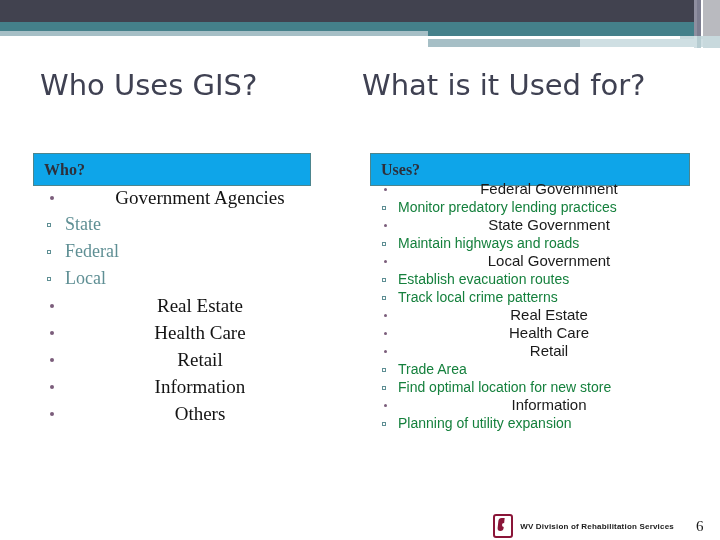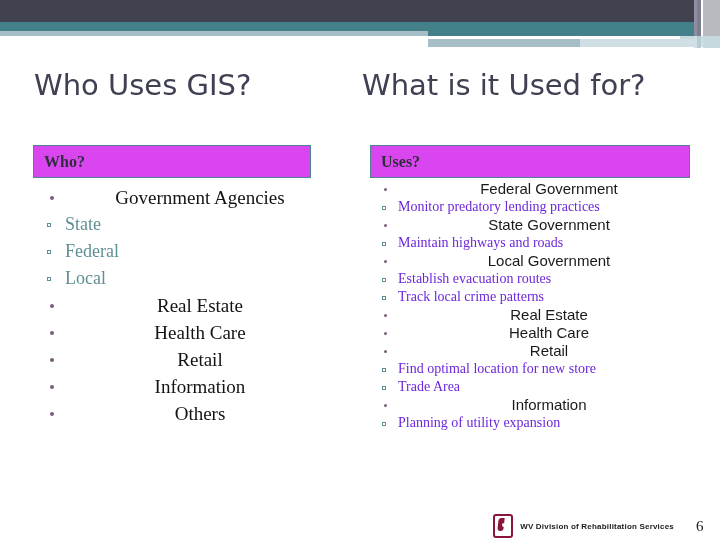--- a/index.html
+++ b/index.html
@@ -56,32 +56,33 @@
   .slide-title {
     position: absolute;
     top: 68px;
     font-family: "DejaVu Sans", sans-serif;
     font-size: 29px;
     font-weight: 400;
     color: #3f4152;
     letter-spacing: 0px;
     white-space: nowrap;
   }
-  #title-left  { left: 34px; }
+  #title-left  { left: 40px; }
   #title-right { left: 362px; }
 
   
   .col-header {
     position: absolute;
     height: 33px;
-    background: #d946ef;
+    background: #0ea5e9;
     border: 1px solid #4c858e;
     box-sizing: border-box;
     display: flex;
     align-items: center;
+    margin-top: 8px;
   }
   .col-header span {
     font-family: "Liberation Serif", serif;
     font-weight: bold;
     font-size: 16px;
     color: #2e2f3a;
     padding-left: 10px;
   }
   #col-header-who  { left: 33px;  top: 145px; width: 278px; }
   #col-header-uses { left: 370px; top: 145px; width: 320px; }
@@ -134,25 +135,25 @@
   
   #body-right li.item1 {
     font-family: Liberation Sans, sans-serif;
     font-size: 15px;
     line-height: 18px;
     padding-left: 28px;
     color: #1a1a1a;
   }
   #body-right li.item1::before { top: 8px; left: 14px; width: 3px; height: 3px; }
   #body-right li.item2 {
-    font-family: Liberation Serif, serif;
+    font-family: Liberation Sans, sans-serif;
     font-size: 14px;
     line-height: 18px;
     padding-left: 28px;
-    color: #6d28d9;
+    color: #15803d;
   }
   #body-right li.item2::before { top: 8px; left: 12px; width: 4px; height: 4px; }
 
   
   #footer {
     position: absolute;
     left: 0; top: 512px;
     width: 720px;
     height: 28px;
     display: flex;
@@ -290,22 +291,22 @@
       <li class="item1">
         <span class="txt">Real Estate</span>
       </li>
       <li class="item1">
         <span class="txt">Health Care</span>
       </li>
       <li class="item1">
         <span class="txt">Retail</span>
       </li>
       <ul class="lvl2">
+        <li class="item2"><span>Trade Area</span></li>
         <li class="item2"><span>Find optimal location for new store</span></li>
-        <li class="item2"><span>Trade Area</span></li>
       </ul>
       <li class="item1">
         <span class="txt">Information</span>
       </li>
       <ul class="lvl2">
         <li class="item2"><span>Planning of utility expansion</span></li>
       </ul>
     </ul>
 </div>
 

